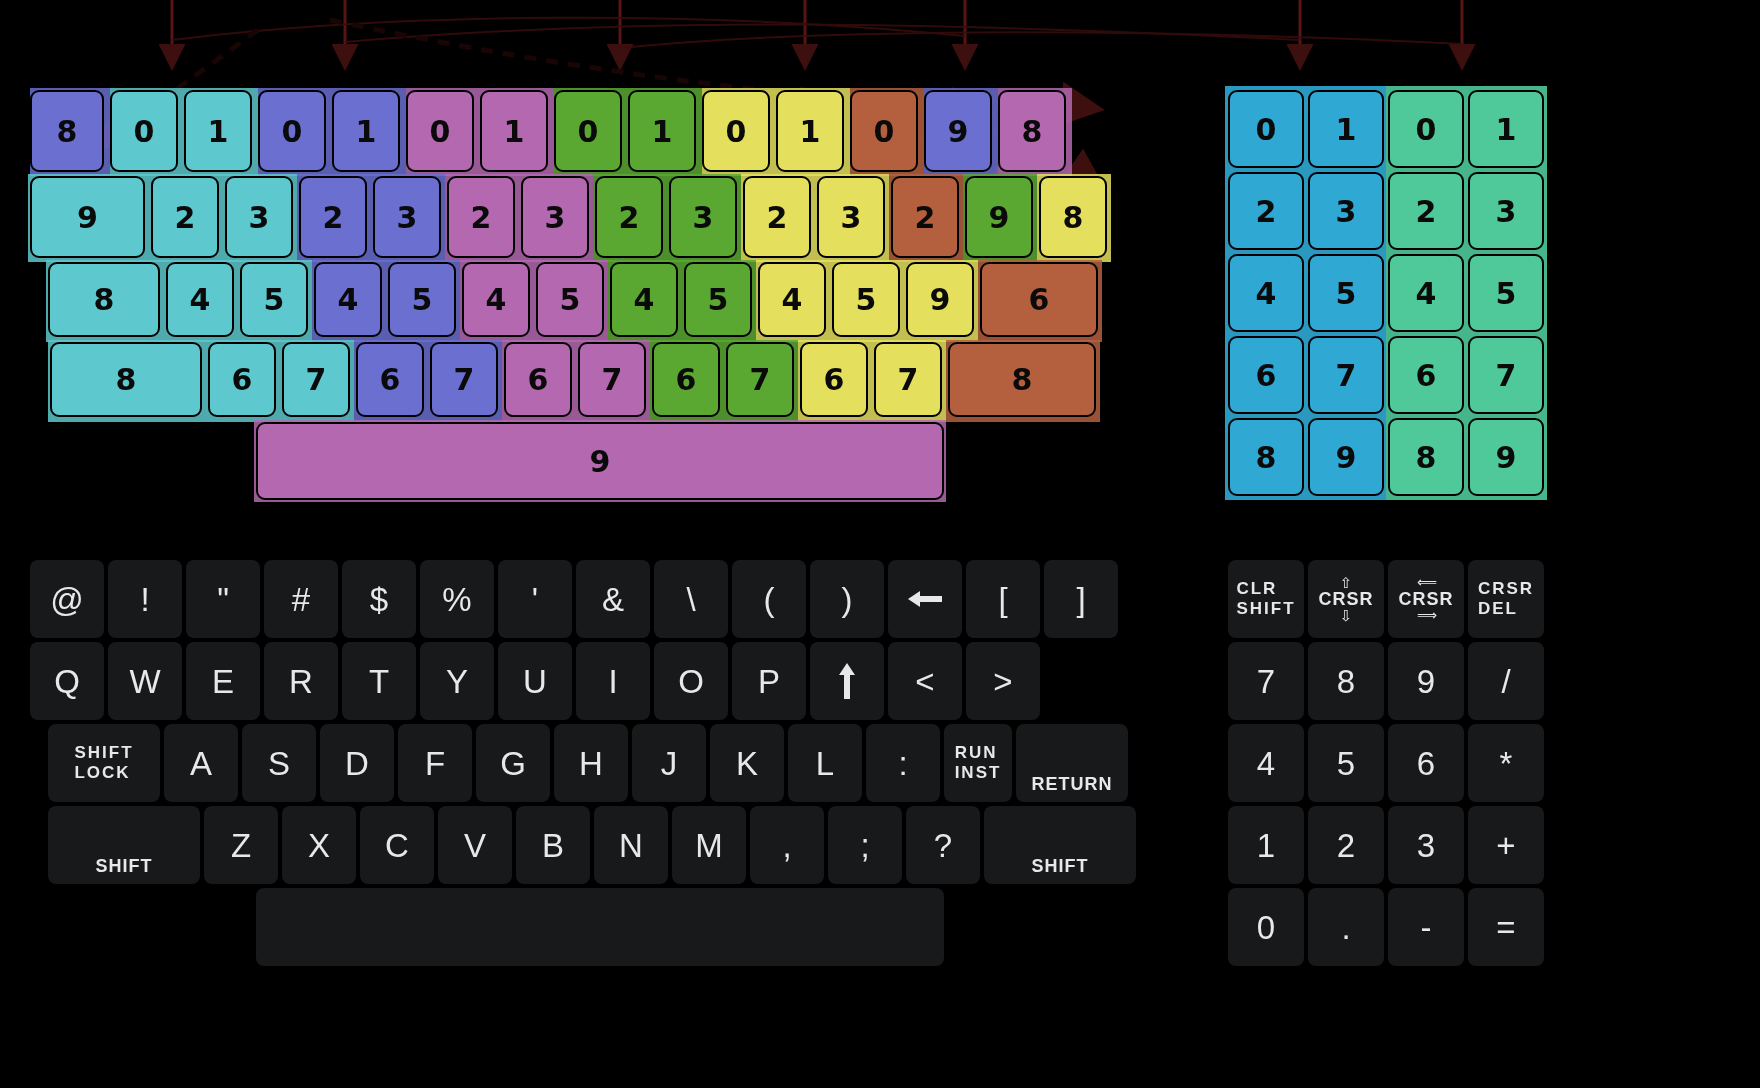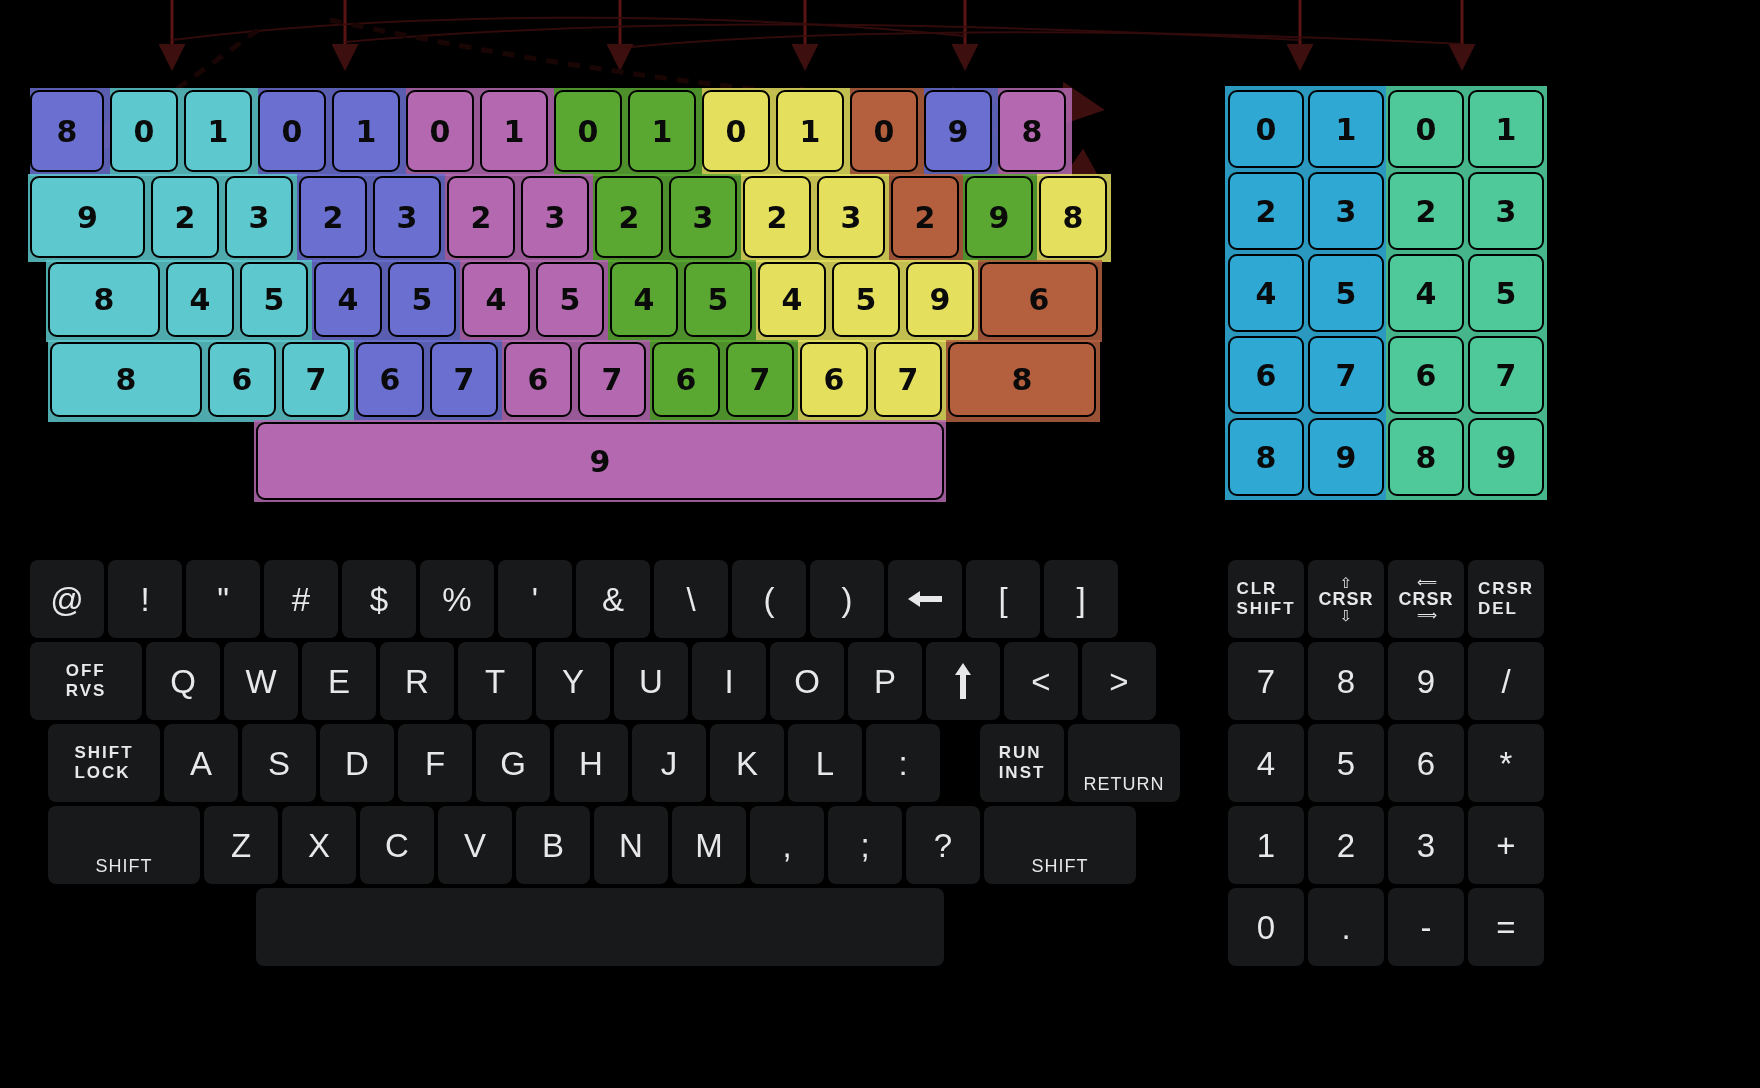--- a/index.html
+++ b/index.html
@@ -37,21 +37,21 @@
     box-sizing:border-box;
     display:flex;flex-direction:column;
     align-items:center;justify-content:center;
     color:#e8e8ea;
     font-family:"Liberation Sans","DejaVu Sans",sans-serif;
     font-weight:500;
     overflow:hidden;
   }
   .key .big{font-size:33px;line-height:1;font-weight:400;}
   .key .sm{font-size:17px;line-height:1.18;font-weight:bold;letter-spacing:2px;}
-  .key .sm2{font-size:18px;line-height:1.15;font-weight:normal;letter-spacing:1px;margin-top:42px;}
+  .key .sm2{font-size:18px;line-height:1.15;font-weight:bold;letter-spacing:1px;margin-top:42px;}
   .crsr{display:flex;flex-direction:column;align-items:center;justify-content:center;line-height:1;}
   .crsr .ar{font-size:15px;line-height:1;}
   .crsr .lbl{font-size:18px;font-weight:bold;letter-spacing:1px;}
   .crsrh{display:flex;align-items:center;justify-content:center;flex-direction:column;line-height:1;}
   .crsrh .ar{font-size:14px;line-height:1.05;letter-spacing:-2px;}
   svg{display:block;}
 </style>
 </head>
 <body>
 
@@ -450,26 +450,20 @@
           </span>
         </div>
         <div class="key" style="width: 74px; height: 78px; margin-right: 4px;">
           <span class="big">[</span>
         </div>
         <div class="key" style="width: 74px; height: 78px; margin-right: 4px;">
           <span class="big">]</span>
         </div>
       </div>
       <div class="krow" style="left: 30px; top: 642px;">
-        <div class="key" style="width: 112px; height: 78px; margin-right: 4px;">
-          <div class="sm">
-            <div>OFF</div>
-            <div>RVS</div>
-          </div>
-        </div>
         <div class="key" style="width: 74px; height: 78px; margin-right: 4px;">
           <span class="big">Q</span>
         </div>
         <div class="key" style="width: 74px; height: 78px; margin-right: 4px;">
           <span class="big">W</span>
         </div>
         <div class="key" style="width: 74px; height: 78px; margin-right: 4px;">
           <span class="big">E</span>
         </div>
         <div class="key" style="width: 74px; height: 78px; margin-right: 4px;">
@@ -537,21 +531,21 @@
         </div>
         <div class="key" style="width: 74px; height: 78px; margin-right: 4px;">
           <span class="big">K</span>
         </div>
         <div class="key" style="width: 74px; height: 78px; margin-right: 4px;">
           <span class="big">L</span>
         </div>
         <div class="key" style="width: 74px; height: 78px; margin-right: 4px;">
           <span class="big">:</span>
         </div>
-        <div class="key" style="width: 84px; height: 78px; margin-right: 4px; margin-left: 36px;">
+        <div class="key" style="width: 68px; height: 78px; margin-right: 4px;">
           <div class="sm">
             <div>RUN</div>
             <div>INST</div>
           </div>
         </div>
         <div class="key" style="width: 112px; height: 78px; margin-right: 4px;">
           <span class="sm2">RETURN</span>
         </div>
       </div>
       <div class="krow" style="left: 48px; top: 806px;">

